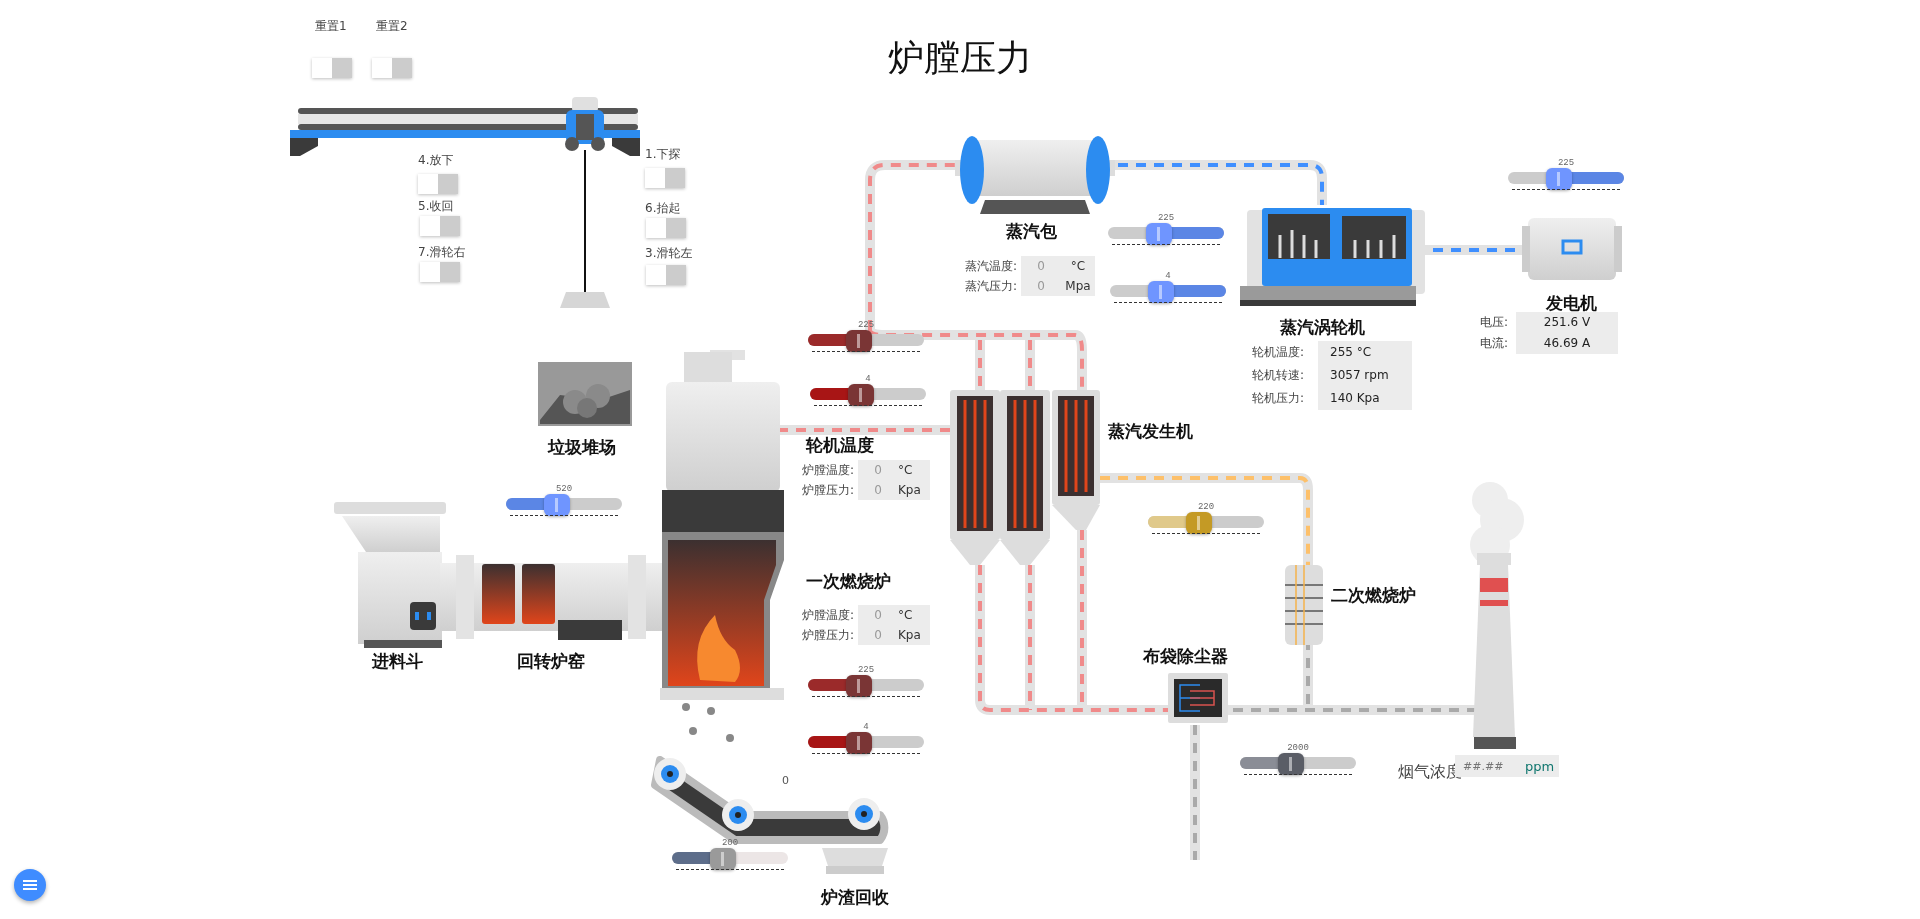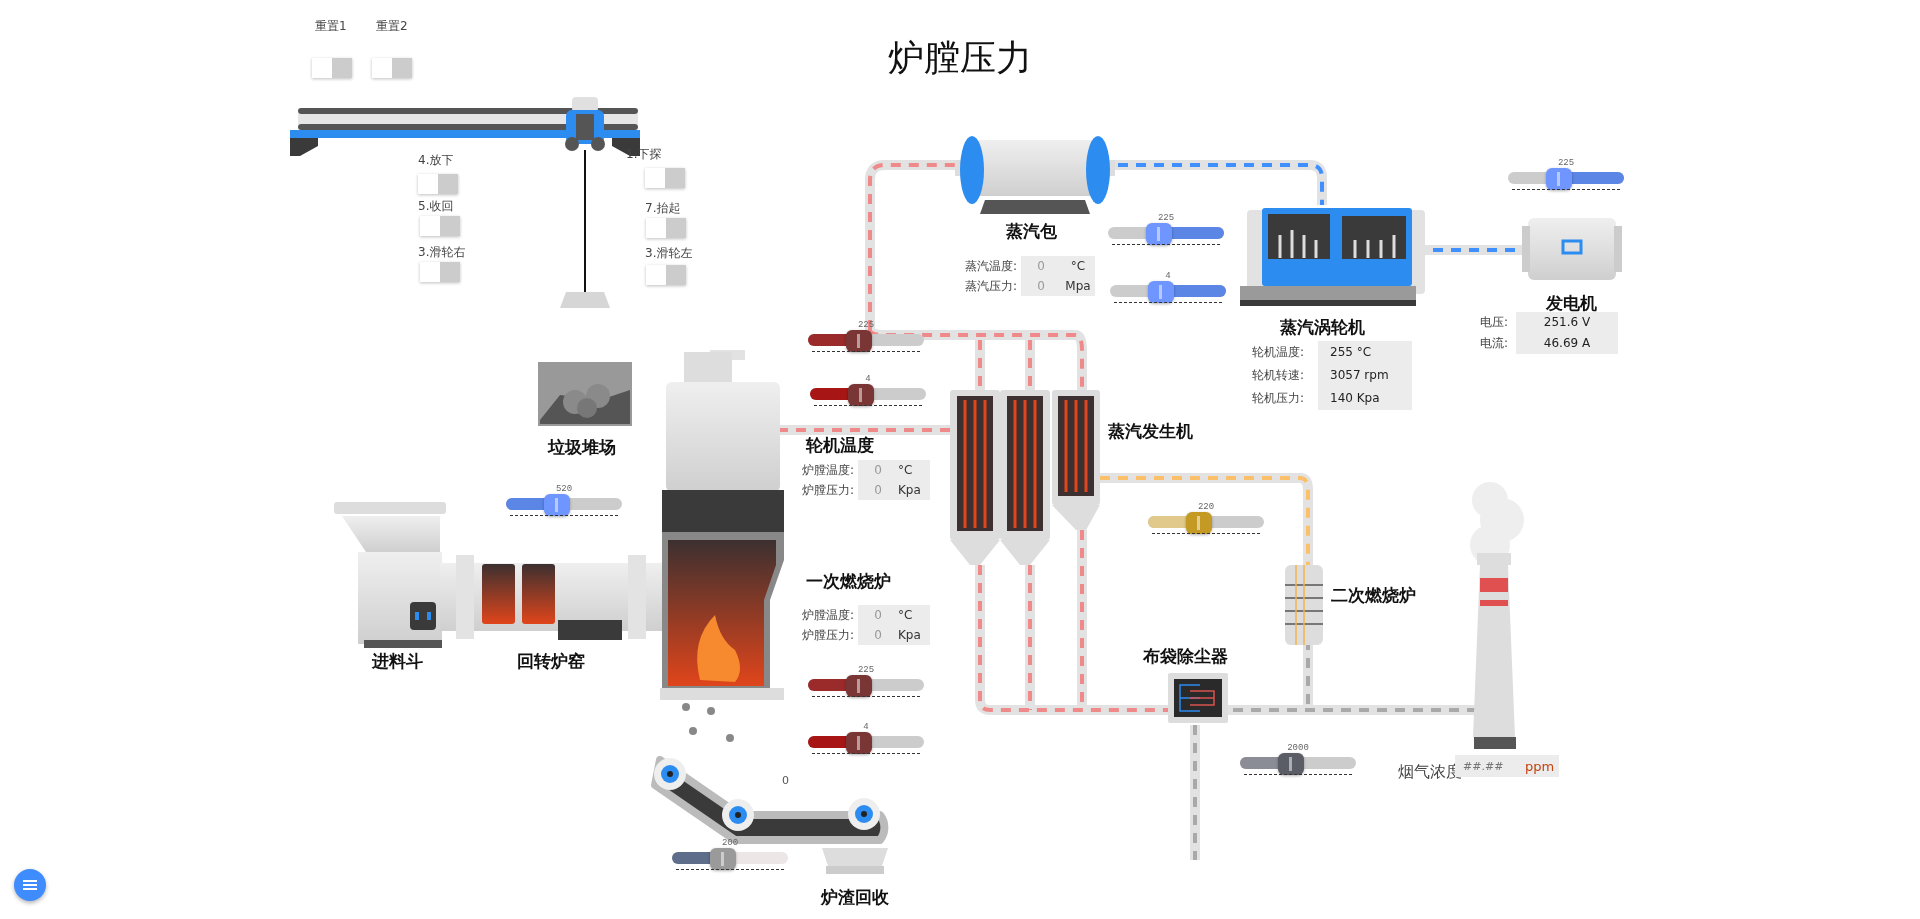--- a/index.html
+++ b/index.html
@@ -261,32 +261,32 @@
 <div class="abs lbl" style="left:418px;top:152px">4.放下</div>
 <div class="abs toggle" style="left:418px;top:174px">
     <div class="k"></div>
     <div class="t"></div>
   </div>
 <div class="abs lbl" style="left:418px;top:198px">5.收回</div>
 <div class="abs toggle" style="left:420px;top:216px">
     <div class="k"></div>
     <div class="t"></div>
   </div>
-<div class="abs lbl" style="left:418px;top:244px">3.滑轮右</div>
+<div class="abs lbl" style="left:418px;top:244px">7.滑轮右</div>
 <div class="abs toggle" style="left:420px;top:262px">
     <div class="k"></div>
     <div class="t"></div>
   </div>
 
-<div class="abs lbl" style="left:626px;top:146px">1.下探</div>
+<div class="abs lbl" style="left:645px;top:146px">1.下探</div>
 <div class="abs toggle" style="left:645px;top:168px">
     <div class="k"></div>
     <div class="t"></div>
   </div>
-<div class="abs lbl" style="left:645px;top:200px">7.抬起</div>
+<div class="abs lbl" style="left:645px;top:200px">6.抬起</div>
 <div class="abs toggle" style="left:646px;top:218px">
     <div class="k"></div>
     <div class="t"></div>
   </div>
 <div class="abs lbl" style="left:645px;top:245px">3.滑轮左</div>
 <div class="abs toggle" style="left:646px;top:265px">
     <div class="k"></div>
     <div class="t"></div>
   </div>
 
@@ -377,21 +377,21 @@
     </div>
 </div>
 
 <div class="abs equip-name" style="left:1108px;top:420px">蒸汽发生机</div>
 <div class="abs equip-name" style="left:1331px;top:584px">二次燃烧炉</div>
 <div class="abs equip-name" style="left:1143px;top:645px">布袋除尘器</div>
 
 <div class="abs lbl" style="left:1398px;top:762px;font-size:16px">烟气浓度:</div>
 <div class="abs panel" style="left:1455px;top:755px;width:104px;height:22px;display:flex;align-items:center">
   <input style="width: 60px; border: none; background: transparent; font-size: 11px; color: rgb(153, 153, 153); padding-left: 8px; font-family: &quot;DejaVu Sans&quot;, sans-serif;" placeholder="##.##">
-  <span style="font-size:13px;color:#c2410c">ppm</span>
+  <span style="font-size:13px;color:#0f766e">ppm</span>
 </div>
 
 <div class="abs" style="left:782px;top:774px;font-size:11px;color:#555">0</div>
 
 <div class="abs slider" style="left:1108px;top:213px">
     <div class="val">225</div>
     <div class="track"></div>
     <div class="fill" style="background: rgb(91, 134, 229); left: 50.8px; width: 65.2px;"></div>
     <div class="thumb" style="left: 37.8px; background: rgb(111, 149, 255);"></div>
     <div class="dash"></div>

